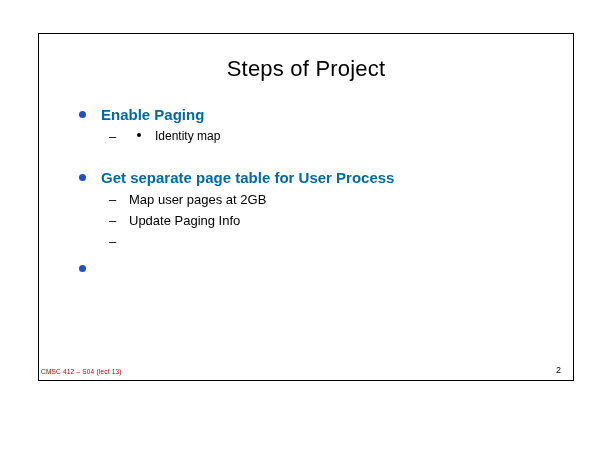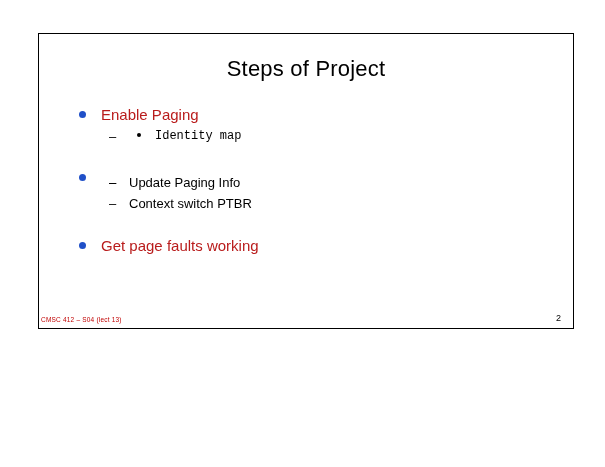--- a/index.html
+++ b/index.html
@@ -11,21 +11,21 @@
     width: 605px;
     height: 467px;
     font-family: "Liberation Sans", sans-serif;
     overflow: hidden;
   }
   #slide {
     position: absolute;
     left: 38px;
     top: 33px;
     width: 536px;
-    height: 296px;
+    height: 348px;
     border: 1px solid #000000;
     background: #ffffff;
     box-sizing: border-box;
   }
   #slide-title {
     position: absolute;
     left: 0;
     top: 22px;
     width: 100%;
     text-align: center;
@@ -37,23 +37,23 @@
     position: absolute;
     left: 34px;
     top: 72px;
     width: 470px;
   }
   .l1 {
     position: relative;
     padding-left: 28px;
     margin-top: 0;
     margin-bottom: 2px;
-    color: #b91c1c;
+    color: #0369a1;
     font-size: 15px;
-    font-weight: normal;
+    font-weight: bold;
   }
   .l1 .dot {
     position: absolute;
     left: 6px;
     top: 5px;
     width: 7px;
     height: 7px;
     background: #2050C8;
     border-radius: 50%;
   }
@@ -71,21 +71,20 @@
     top: 0;
     color: #000000;
   }
   .l3 {
     position: relative;
     padding-left: 82px;
     margin-top: 6px;
     color: #000000;
     font-size: 12px;
     font-weight: normal;
-    font-family: Liberation Mono, monospace;
   }
   .l3 .dot2 {
     position: absolute;
     left: 64px;
     top: 4px;
     width: 4px;
     height: 4px;
     background: #000000;
     border-radius: 50%;
   }
@@ -128,41 +127,41 @@
 
     <div class="l3">
       <span class="dot2"></span>
       <span>Identity map</span>
     </div>
 
     <div class="group-gap"></div>
 
     <div class="l1">
       <span class="dot"></span>
+      <span>Get separate page table for User Process</span>
     </div>
 
     <div class="l2">
       <span class="dash">–</span>
+      <span>Map user pages at 2GB</span>
     </div>
 
     <div class="l2">
       <span class="dash">–</span>
       <span>Update Paging Info</span>
     </div>
 
     <div class="l2">
       <span class="dash">–</span>
-      <span>Context switch PTBR</span>
     </div>
 
     <div class="group-gap"></div>
 
     <div class="l1">
       <span class="dot"></span>
-      <span>Get page faults working</span>
     </div>
 
   </div>
 
   <div id="footer-left">CMSC 412 – S04  (lect 13)</div>
   <div id="footer-right">2</div>
 
 </div>
 
 </body></html>

